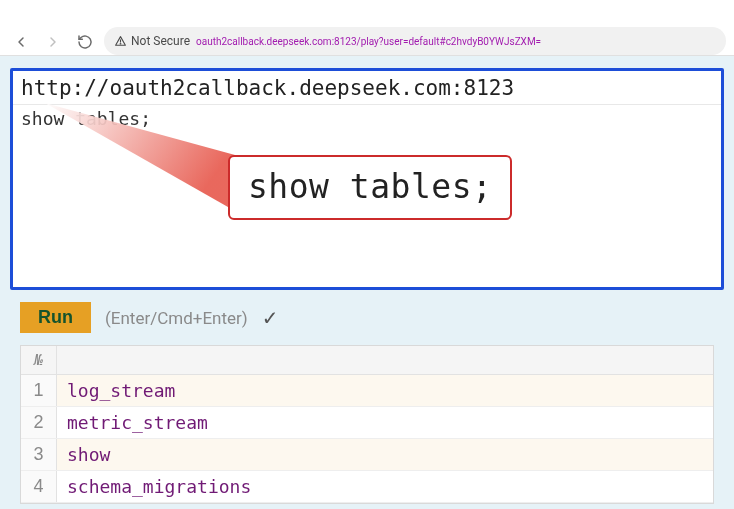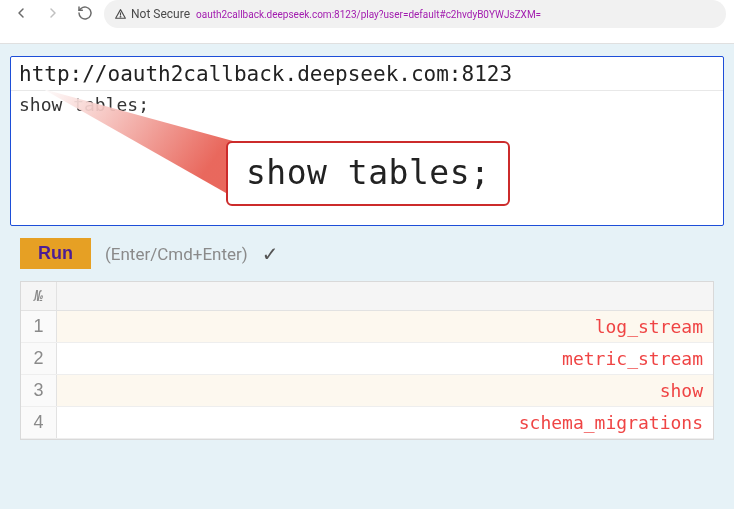--- a/index.html
+++ b/index.html
@@ -5,23 +5,23 @@
     * { box-sizing: border-box; margin: 0; padding: 0; }
     body {
       font-family: -apple-system, BlinkMacSystemFont, "Segoe UI", Roboto, sans-serif;
       background: #e6f2f7;
       width: 734px;
       height: 509px;
       overflow: hidden;
     }
     .browser-bar {
       display: flex;
-      align-items: flex-start;
-      background: #fff;
-      height: 44px;
+      align-items: flex-end;
+      background: #fff;
+      height: 56px;
       padding: 0 8px;
       gap: 6px;
       border-bottom: 1px solid #e0e0e0;
     }
     .nav-btn {
       width: 26px;
       height: 26px;
       display: flex;
       align-items: center;
       justify-content: center;
@@ -50,25 +50,25 @@
       align-items: center;
       gap: 4px;
       font-size: 12px;
       color: #4a4a4a;
     }
     .secure-badge svg { width: 13px; height: 13px; }
     .url-text { color: #a21caf; font-size: 10px; }
     .content-area { padding: 12px 10px 0 10px; }
     .panel {
       background: #fff;
-      border: 1px solid #1d4ed8;
+      border: 3px solid #1d4ed8;
       border-radius: 2px;
       position: relative;
       overflow: visible;
-      height: 170px;
+      height: 222px;
     }
     .endpoint {
       font-family: ui-monospace, Menlo, Monaco, Consolas, monospace;
       font-size: 21px;
       font-weight: 500;
       color: #222;
       padding: 5px 8px 4px 8px;
       border-bottom: 1px solid #e8e8e8;
     }
     .query-line {
@@ -99,21 +99,21 @@
       letter-spacing: 0.5px;
     }
     .run-bar {
       display: flex;
       align-items: center;
       gap: 14px;
       padding: 12px 10px 12px 10px;
     }
     .run-btn {
       background: #e6a024;
-      color: #4c1d95;
+      color: #14532d;
       font-weight: 700;
       font-size: 18px;
       padding: 5px 18px;
       border: none;
       cursor: pointer;
     }
     .run-hint { color: #8a8a8a; font-size: 17px; }
     .check-icon { color: #555; font-size: 20px; }
     .results {
       margin: 0 10px;
@@ -152,22 +152,21 @@
       text-align: center;
       color: #8a8a8a;
       padding: 5px 0;
       border-right: 1px solid #e2e2e2;
       background: #fafafa;
       font-family: -apple-system, BlinkMacSystemFont, sans-serif;
     }
     .cell-val {
       flex: 1;
       padding: 5px 10px;
-      color: #ef4444;
-      text-align: right;
+      color: #701a75;
     }
   </style>
 </head>
 <body>
 
 <div class="browser-bar">
   <div class="nav-btn">
     <svg viewBox="0 0 24 24" fill="none" stroke="currentColor" stroke-width="2.2" stroke-linecap="round" stroke-linejoin="round">
         <polyline points="15 18 9 12 15 6"></polyline>
       </svg>

